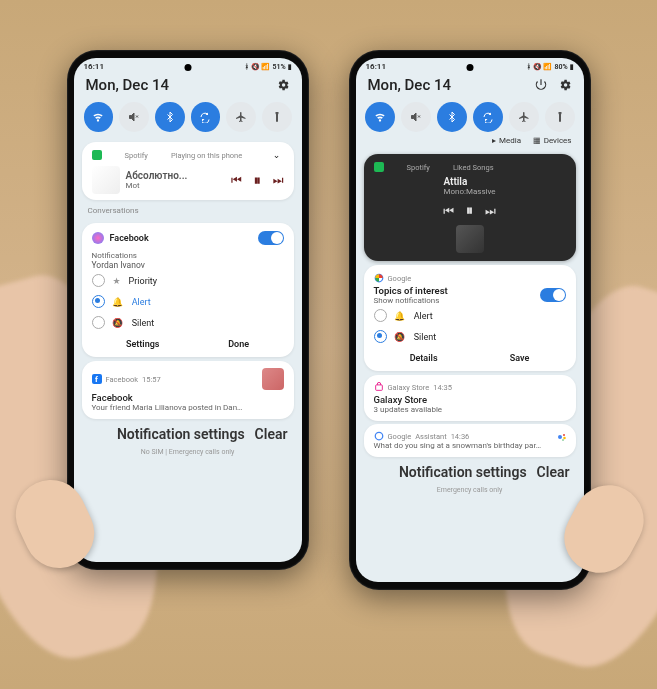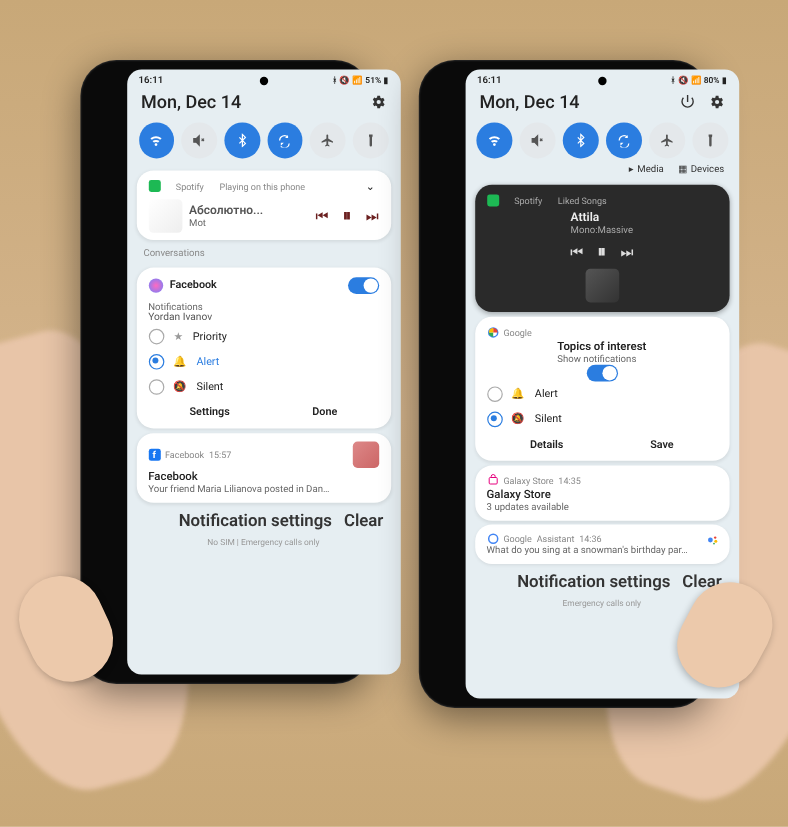--- a/index.html
+++ b/index.html
@@ -42,26 +42,25 @@
     border-radius: 30px;
     padding: 8px 7px;
     box-shadow: 0 8px 30px rgba(0,0,0,.45), inset 0 0 2px rgba(255,255,255,.3);
     z-index: 5;
   }
   .phone.right-phone { height: 540px; }
   .screen {
     width: 100%;
     height: 100%;
     background: #e6eef2;
-    border-radius: 12px;
+    border-radius: 22px;
     overflow: hidden;
     position: relative;
     font-size: 9px;
     color: #222;
-    margin-left: 32px;
   }
   .camera-hole {
     position: absolute;
     top: 6px; left: 50%;
     transform: translateX(-50%);
     width: 7px; height: 7px;
     background: #000;
     border-radius: 50%;
     z-index: 50;
   }
@@ -108,21 +107,21 @@
     margin: 4px 8px;
     padding: 8px 10px;
     box-shadow: 0 1px 3px rgba(0,0,0,.08);
   }
   .card.tight { padding: 6px 10px; }
   .card-row { display:flex; justify-content:space-between; align-items:center;}
   .label { font-size: 8px; color: #666; }
   .title { font-size: 10px; font-weight: 600; color:#222; }
   .subtitle { font-size: 8.5px; color:#555; }
   .media-controls { display:flex; gap:12px; align-items:center; font-size: 12px;}
-  .spotify-header { display:flex; align-items:center; gap:13px; font-size:7.5px; color:#888;}
+  .spotify-header { display:flex; align-items:center; gap:23px; font-size:7.5px; color:#888;}
   .spotify-dot { width:10px;height:10px;border-radius:2px;background:#1db954;}
   .dark-media {
     background: #2a2a2a;
     color: #ddd;
     border-radius: 14px;
     margin: 4px 8px;
     padding: 8px 10px;
     box-shadow: 0 1px 4px rgba(0,0,0,.3);
   }
   .radio-row { display:flex; align-items:center; gap:8px; padding: 4px 0; }
@@ -402,21 +401,21 @@
           <span class="g-logo">
             <svg viewBox="0 0 24 24">
                 <circle cx="12" cy="12" r="9" fill="none" stroke="#4285f4" stroke-width="3"></circle>
                 <path d="M12 3a9 9 0 0 1 9 9h-9z" fill="#ea4335"></path>
                 <path d="M12 21a9 9 0 0 1-9-9h9z" fill="#34a853"></path>
                 <path d="M3 12a9 9 0 0 1 9-9v9z" fill="#fbbc05"></path>
               </svg>
           </span>
           <span>Google</span>
         </div>
-        <div class="card-row" style="margin-top:2px;flex-direction:column;">
+        <div class="card-row" style="margin-top:2px;">
           <div>
             <div class="title" style="font-size:9.5px;">Topics of interest</div>
             <div class="label">Show notifications</div>
           </div>
           <div class="toggle"></div>
         </div>
         <div class="radio-row">
           <div class="radio-outer"></div>
           <span style="color:#555;">🔔</span>
           <span>Alert</span>

